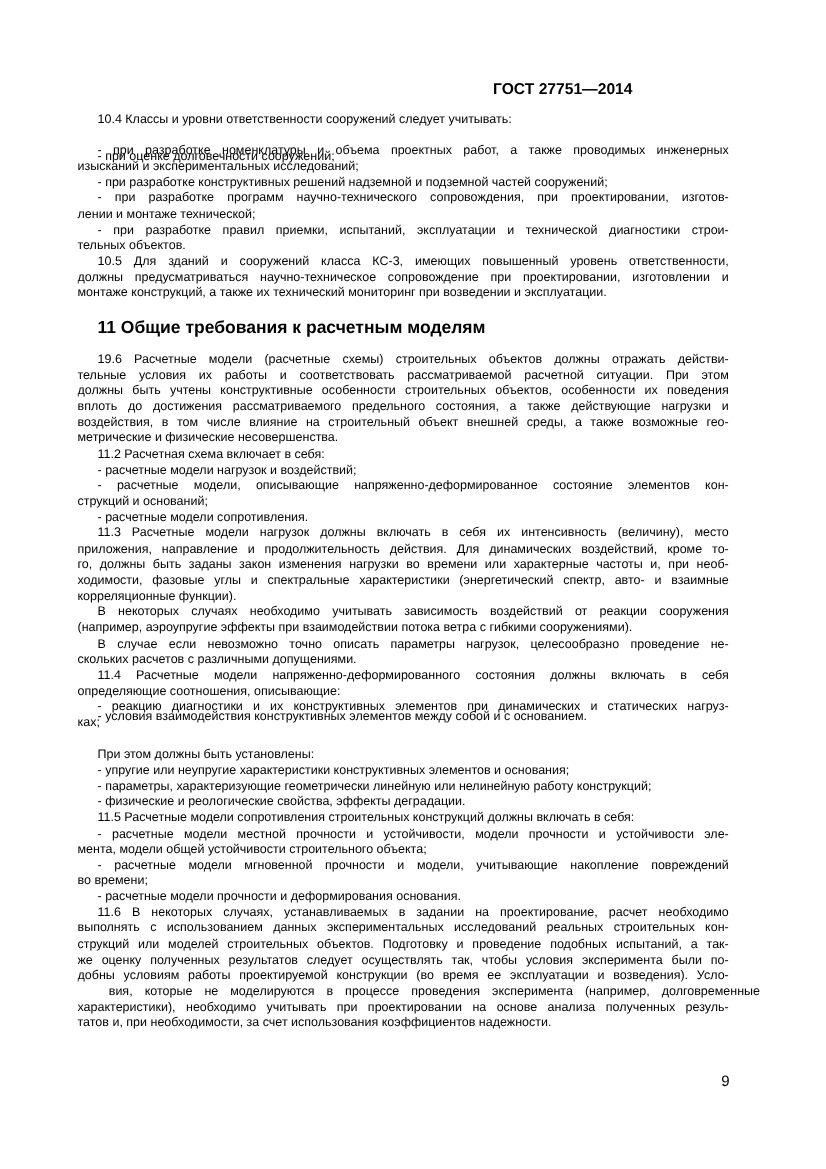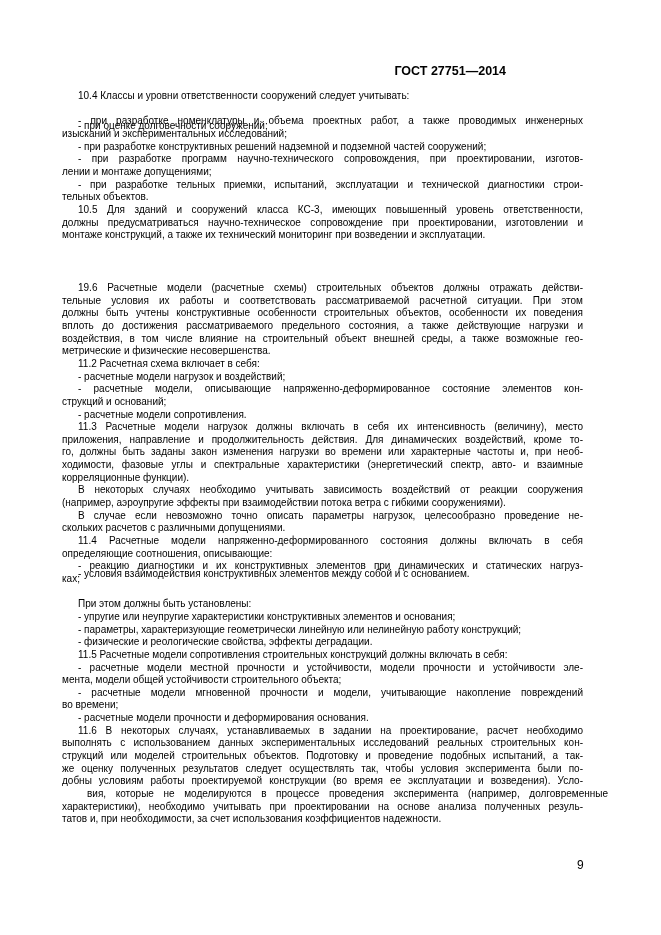--- a/index.html
+++ b/index.html
@@ -19,22 +19,22 @@
 
 <div class="page">
   <div class="hdr">ГОСТ 27751—2014</div>
   <div id="body-lines">
       <div class="line ind" style="top: 89px;">10.4 Классы и уровни ответственности сооружений следует учитывать:</div>
       <div class="line ind" style="top: 119px;">- при оценке долговечности сооружений;</div>
       <div class="line ind just" style="top: 114.3px;">- при разработке номенклатуры и объема проектных работ, а также проводимых инженерных</div>
       <div class="line" style="top: 126.95px;">изысканий и экспериментальных исследований;</div>
       <div class="line ind" style="top: 139.6px;">- при разработке конструктивных решений надземной и подземной частей сооружений;</div>
       <div class="line ind just" style="top: 152.25px;">- при разработке программ научно-технического сопровождения, при проектировании, изготов-</div>
-      <div class="line" style="top: 164.9px;">лении и монтаже допущениями;</div>
-      <div class="line ind just" style="top: 177.55px;">- при разработке тельных приемки, испытаний, эксплуатации и технической диагностики строи-</div>
+      <div class="line" style="top: 164.9px;">лении и монтаже технической;</div>
+      <div class="line ind just" style="top: 177.55px;">- при разработке правил приемки, испытаний, эксплуатации и технической диагностики строи-</div>
       <div class="line" style="top: 190.2px;">тельных объектов.</div>
       <div class="line ind just" style="top: 202.85px;">10.5 Для зданий и сооружений класса КС-3, имеющих повышенный уровень ответственности,</div>
       <div class="line just" style="top: 215.5px;">должны предусматриваться научно-техническое сопровождение при проектировании, изготовлении и</div>
       <div class="line" style="top: 228.15px;">монтаже конструкций, а также их технический мониторинг при возведении и эксплуатации.</div>
       <div class="line ind just" style="top: 281px;">19.6 Расчетные модели (расчетные схемы) строительных объектов должны отражать действи-</div>
       <div class="line just" style="top: 293.65px;">тельные условия их работы и соответствовать рассматриваемой расчетной ситуации. При этом</div>
       <div class="line just" style="top: 306.3px;">должны быть учтены конструктивные особенности строительных объектов, особенности их поведения</div>
       <div class="line just" style="top: 318.95px;">вплоть до достижения рассматриваемого предельного состояния, а также действующие нагрузки и</div>
       <div class="line just" style="top: 331.6px;">воздействия, в том числе влияние на строительный объект внешней среды, а также возможные гео-</div>
       <div class="line" style="top: 344.25px;">метрические и физические несовершенства.</div>
@@ -69,14 +69,15 @@
       <div class="line ind" style="top: 711.1px;">- расчетные модели прочности и деформирования основания.</div>
       <div class="line ind just" style="top: 723.75px;">11.6 В некоторых случаях, устанавливаемых в задании на проектирование, расчет необходимо</div>
       <div class="line just" style="top: 736.4px;">выполнять с использованием данных экспериментальных исследований реальных строительных кон-</div>
       <div class="line just" style="top: 749.05px;">струкций или моделей строительных объектов. Подготовку и проведение подобных испытаний, а так-</div>
       <div class="line just" style="top: 761.7px;">же оценку полученных результатов следует осуществлять так, чтобы условия эксперимента были по-</div>
       <div class="line just" style="top: 774.35px;">добны условиям работы проектируемой конструкции (во время ее эксплуатации и возведения). Усло-</div>
       <div class="line just" style="top: 787px; padding-left: 25px;">вия, которые не моделируются в процессе проведения эксперимента (например, долговременные</div>
       <div class="line just" style="top: 799.65px;">характеристики), необходимо учитывать при проектировании на основе анализа полученных резуль-</div>
       <div class="line" style="top: 812.3px;">татов и, при необходимости, за счет использования коэффициентов надежности.</div>
     </div>
+  <div class="heading" id="sec-heading" style="top: 253px;">11 Общие требования к расчетным моделям</div>
   <div class="pnum">9</div>
 </div>
 
 </body></html>

